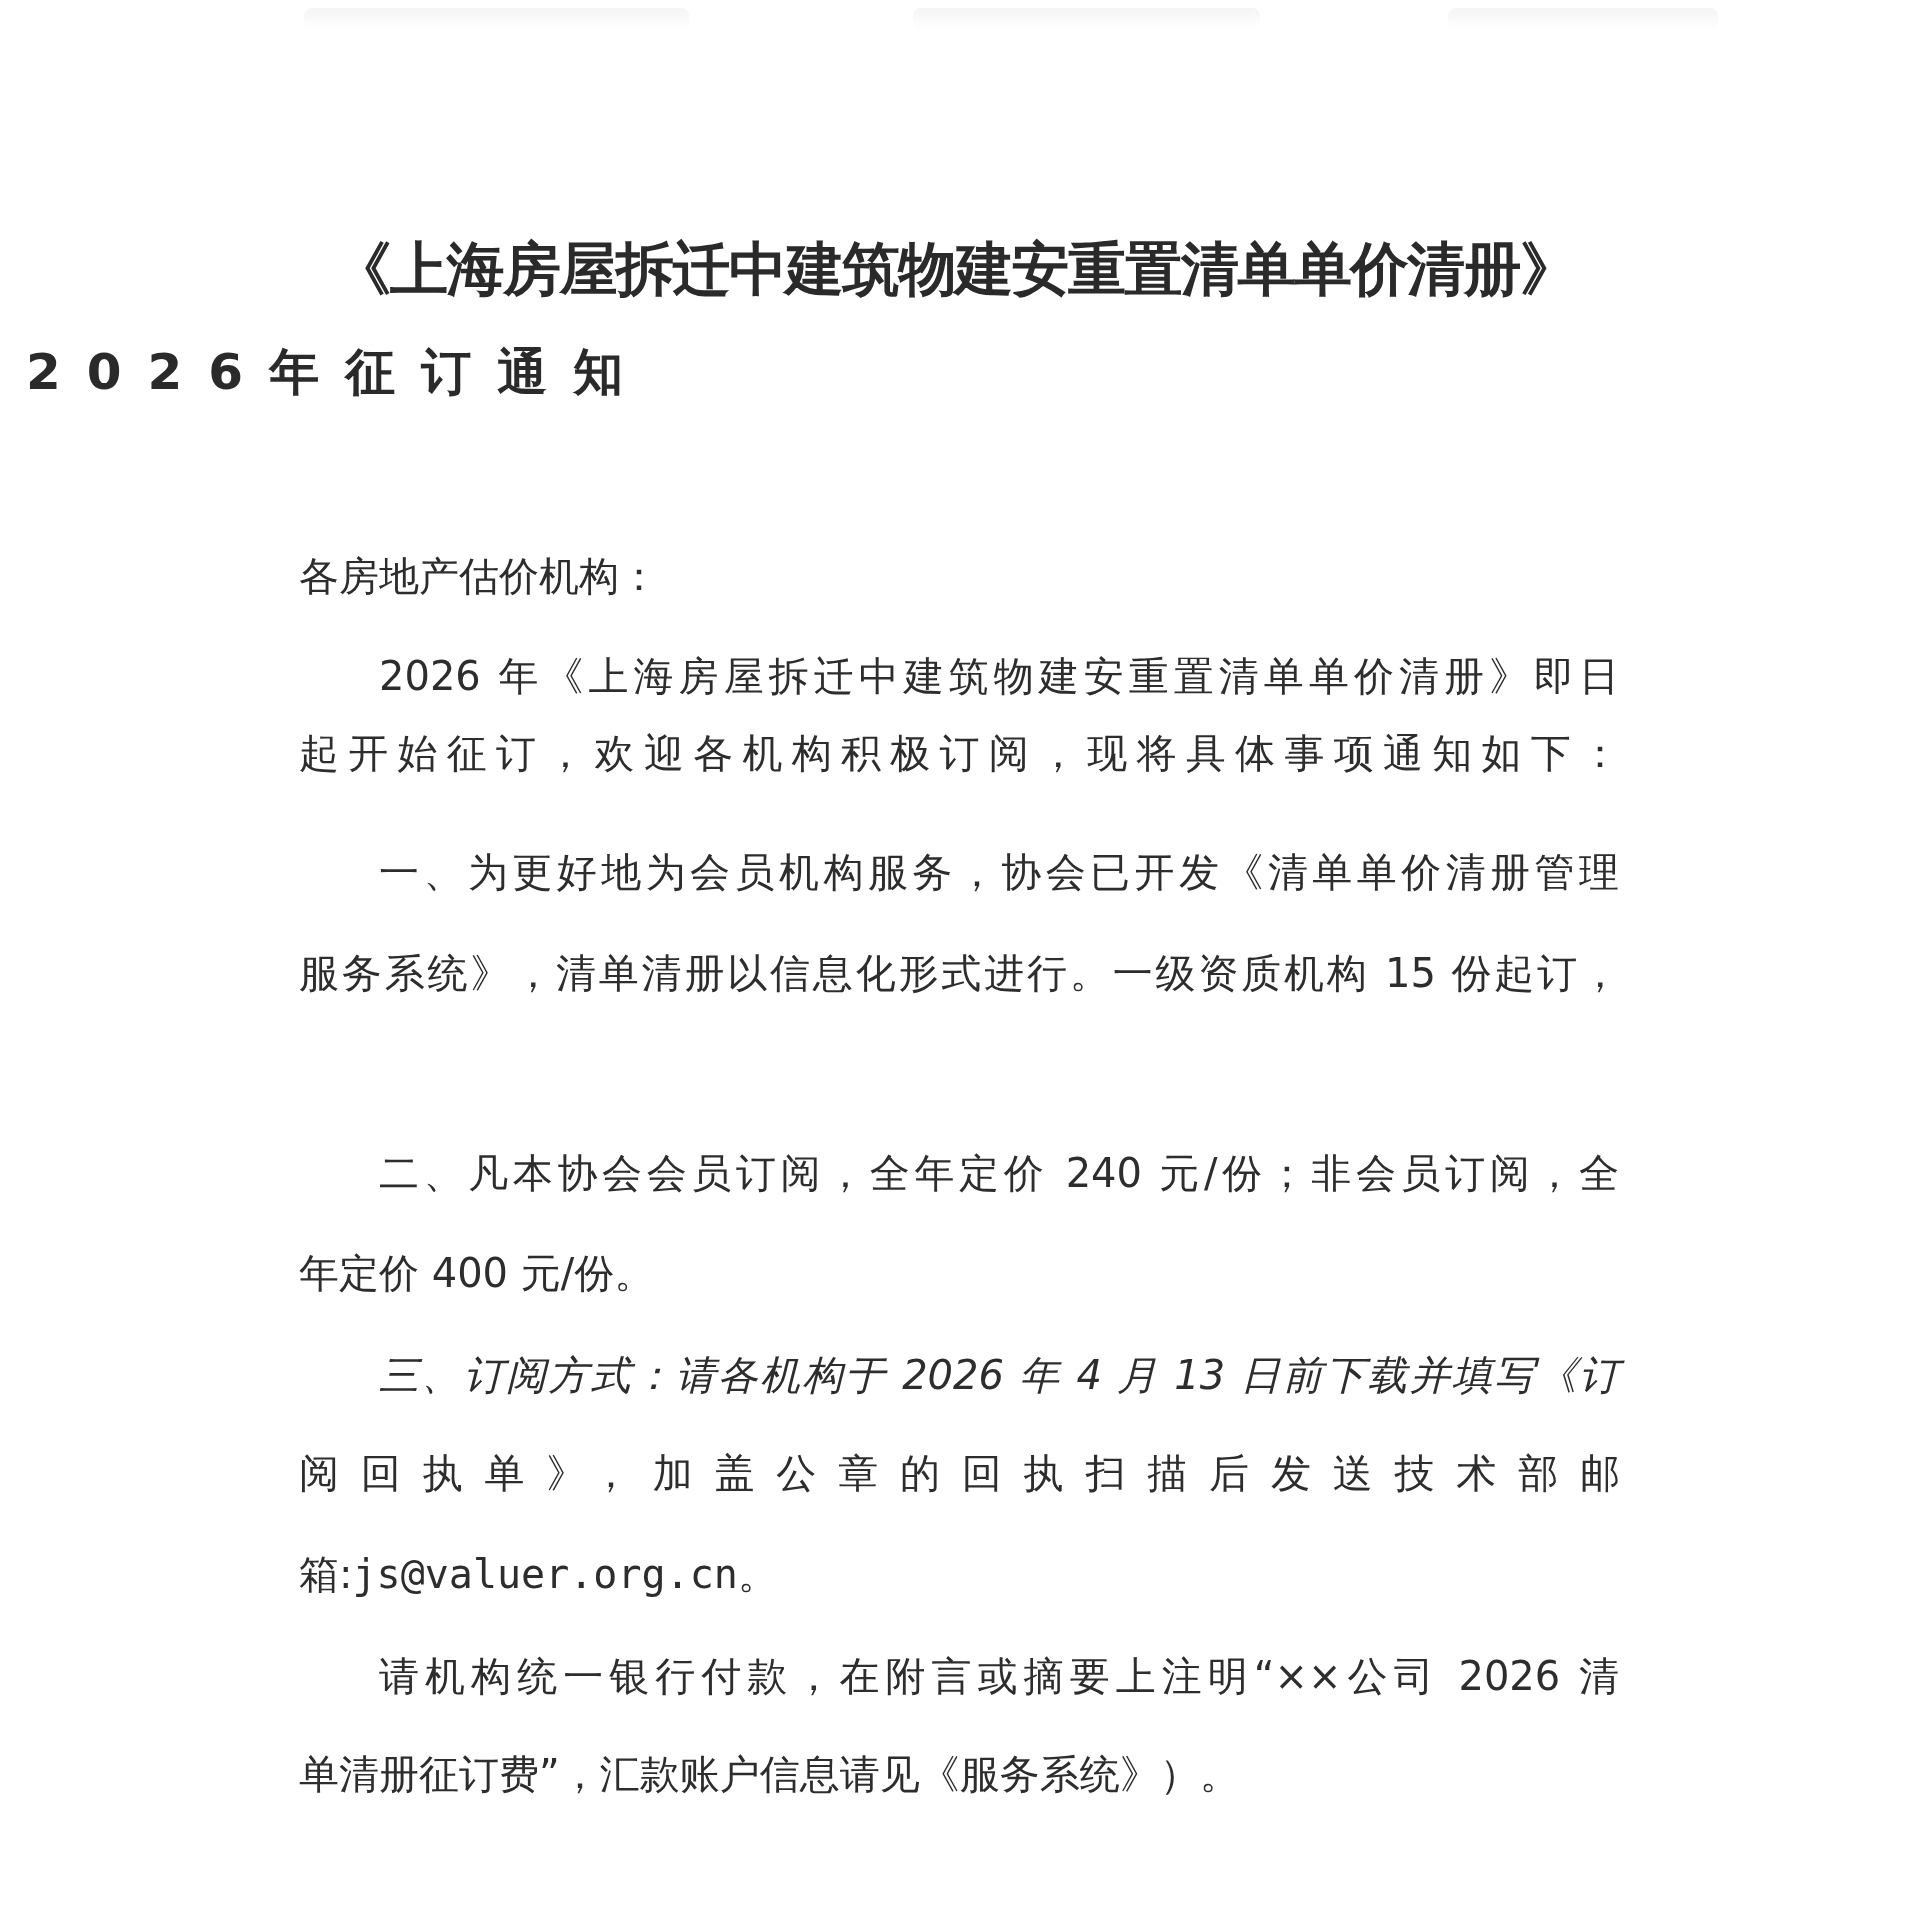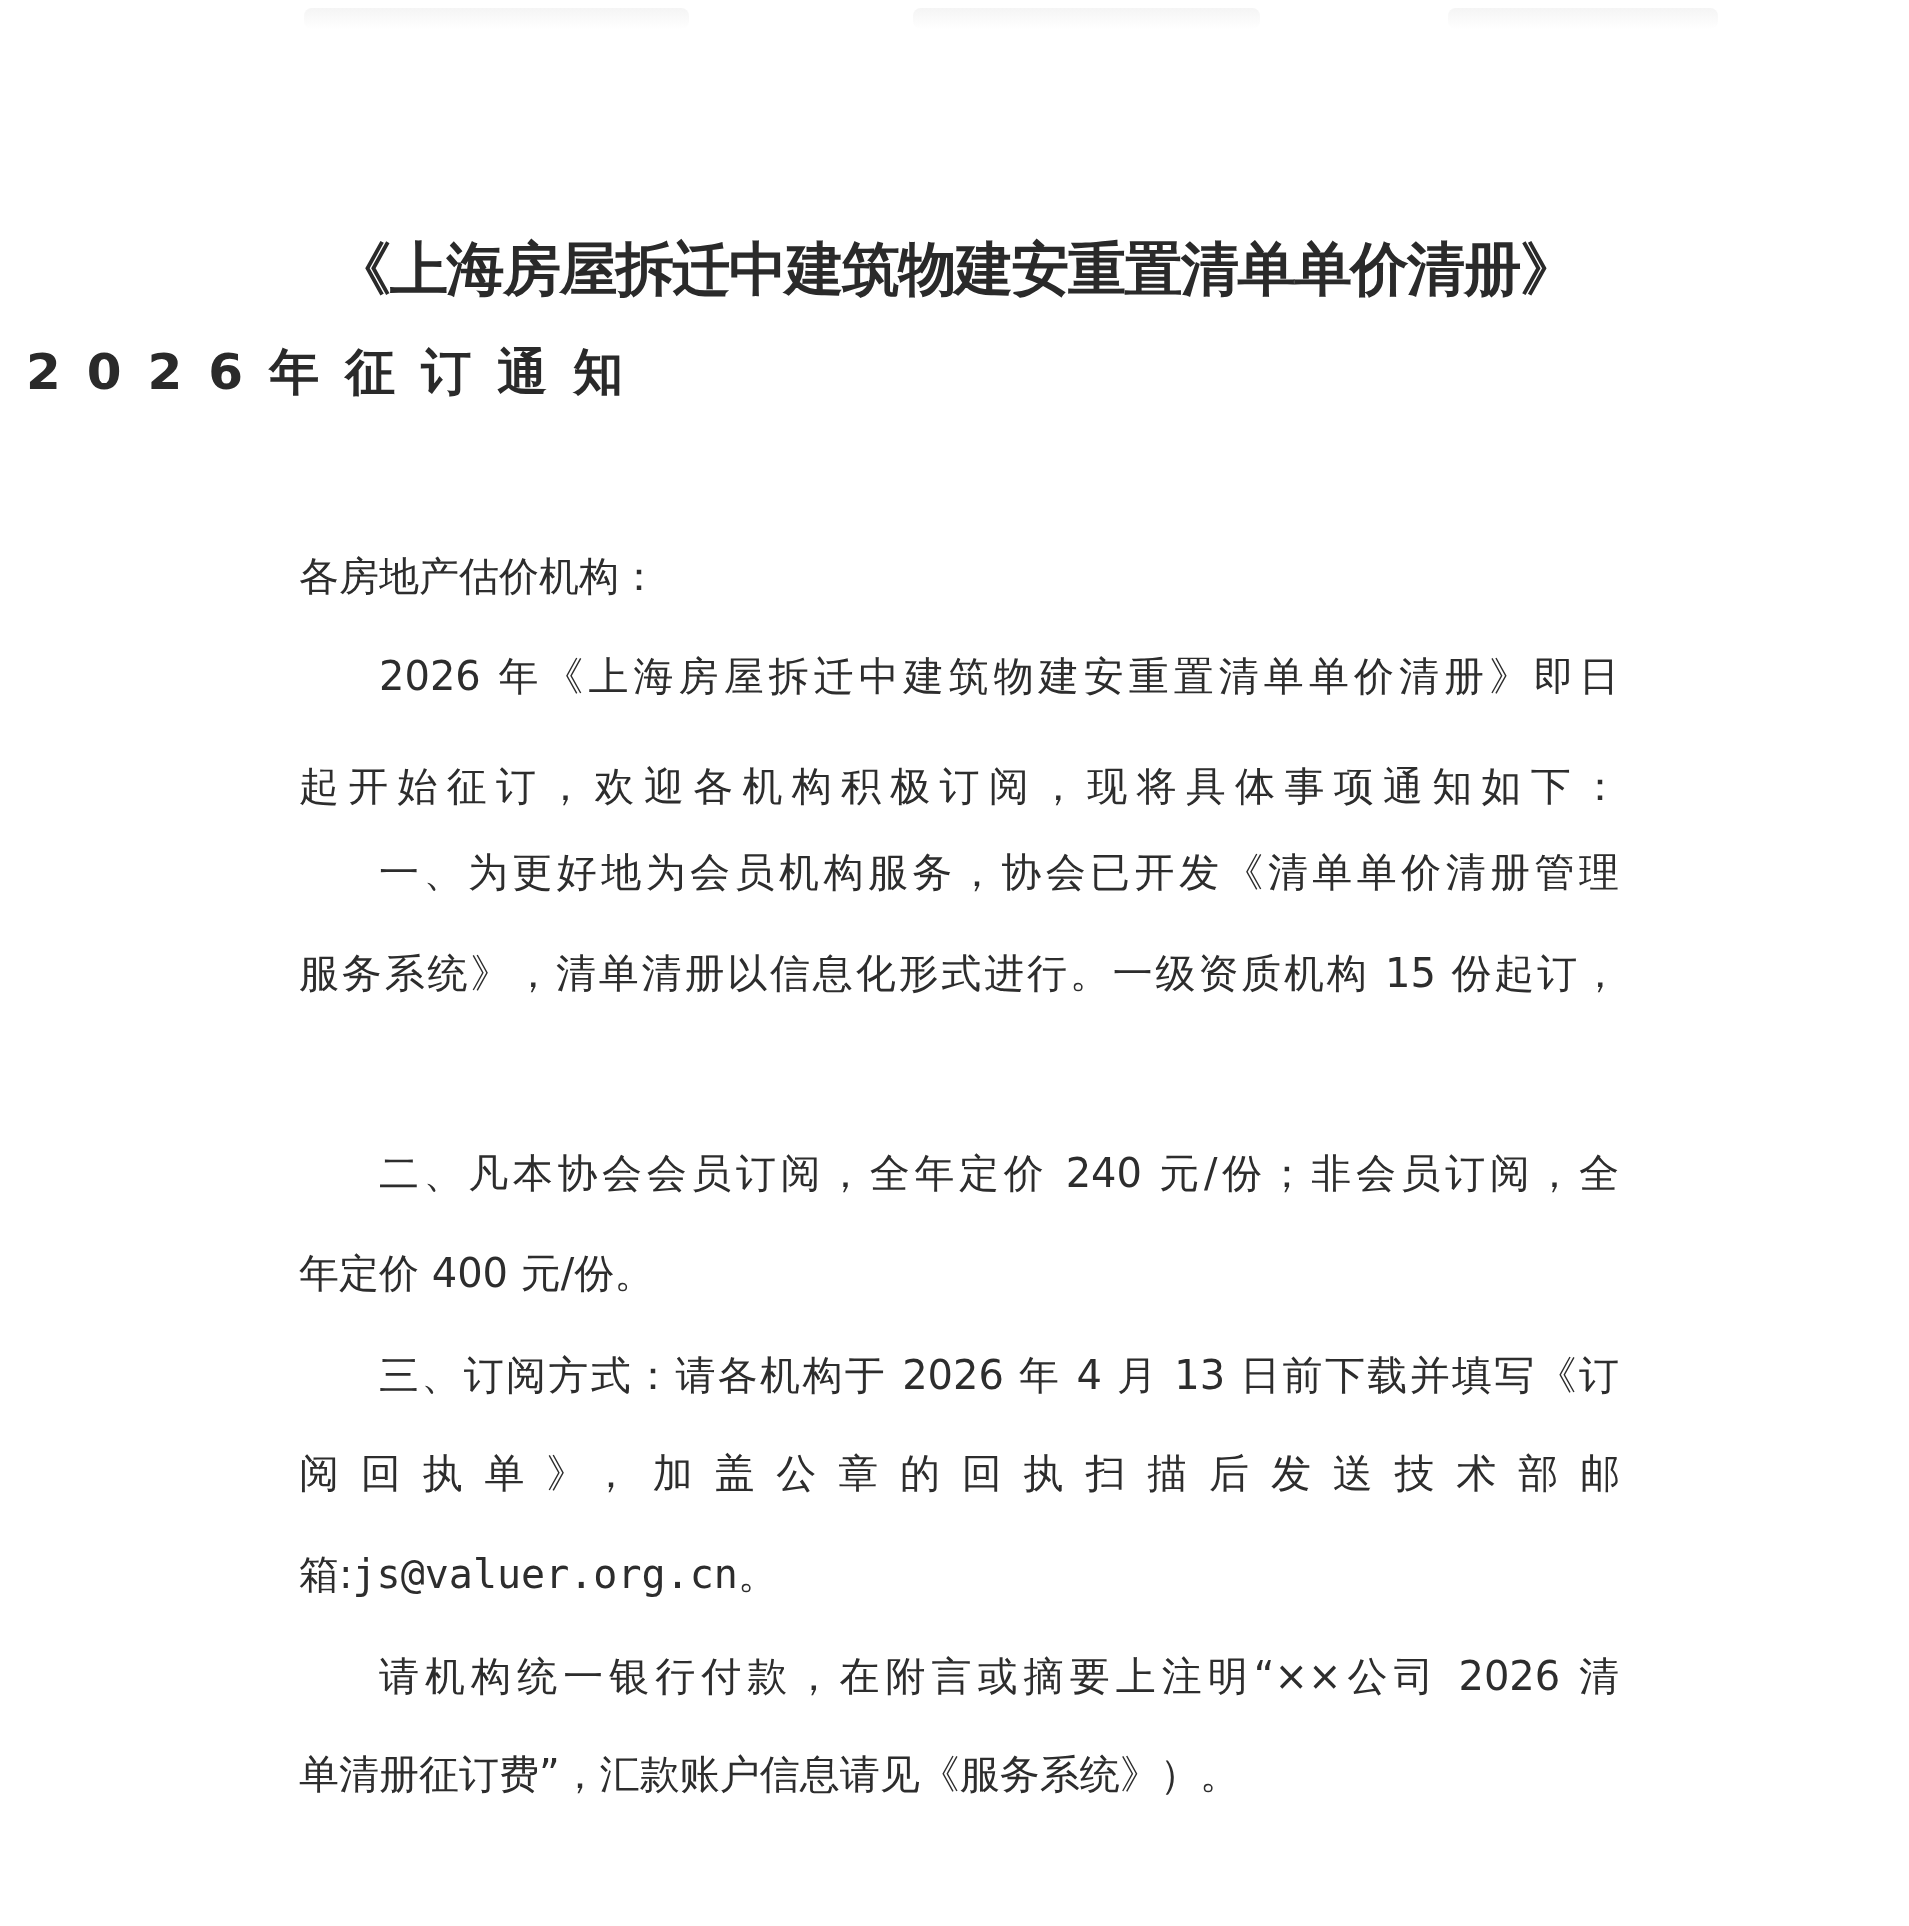--- a/index.html
+++ b/index.html
@@ -44,29 +44,29 @@
   <div class="scan-smudge" style="left:304px;width:385px;"></div>
   <div class="scan-smudge" style="left:913px;width:347px;"></div>
   <div class="scan-smudge" style="left:1448px;width:270px;"></div>
 
   <div class="title">《上海房屋拆迁中建筑物建安重置清单单价清册》</div>
   <div class="subtitle">2026年征订通知</div>
 
   <div class="line" style="top:551px;">各房地产估价机构：</div>
 
   <div class="line indent justify" style="top:651px;">2026 年《上海房屋拆迁中建筑物建安重置清单单价清册》即日</div>
-  <div class="line justify" style="top:761px;">起开始征订，欢迎各机构积极订阅，现将具体事项通知如下：</div>
+  <div class="line justify" style="top:732px;font-family:Liberation Mono, monospace;">起开始征订，欢迎各机构积极订阅，现将具体事项通知如下：</div>
 
   <div class="line indent justify" style="top:847px;">一、为更好地为会员机构服务，协会已开发《清单单价清册管理</div>
   <div class="line justify" style="top:948px;">服务系统》，清单清册以信息化形式进行。一级资质机构 15 份起订，</div>
 
   <div class="line indent justify" style="top:1148px;">二、凡本协会会员订阅，全年定价 240 元/份；非会员订阅，全</div>
   <div class="line" style="top:1248px;">年定价 400 元/份。</div>
 
-  <div class="line indent justify" style="top:1350px;">三、订阅方式：请各机构于 2026 年 4 月 13 日前下载并填写《订</div>
+  <div class="line indent justify" style="top:1350px;font-style:italic;">三、订阅方式：请各机构于 2026 年 4 月 13 日前下载并填写《订</div>
   <div class="line" style="top:1549px;">
     <span>箱:</span><span class="mono">js@valuer.org.cn。</span>
   </div>
   <div class="line justify" style="top:1448px;">阅 回 执 单 》， 加 盖 公 章 的 回 执 扫 描 后 发 送 技 术 部 邮</div>
 
   <div class="line indent justify" style="top:1651px;">请机构统一银行付款，在附言或摘要上注明“××公司 2026 清</div>
   <div class="line" style="top:1749px;">单清册征订费”，汇款账户信息请见《服务系统》）。</div>
 
 </div>
 

